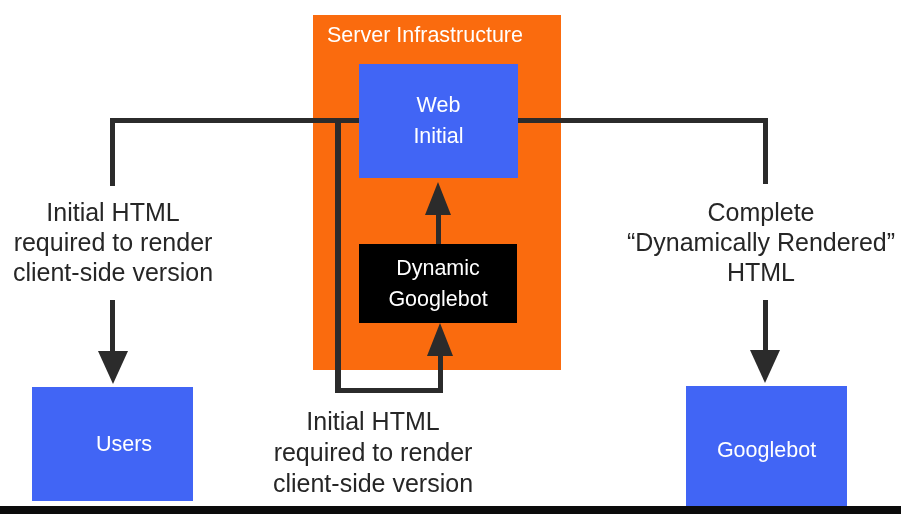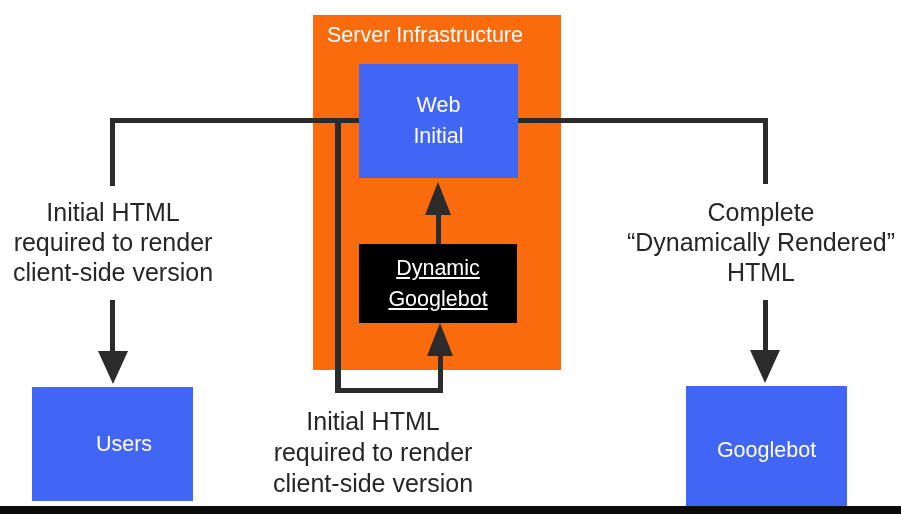--- a/index.html
+++ b/index.html
@@ -32,21 +32,21 @@
     flex-direction: column;
     align-items: center;
     justify-content: center;
     color: var(--white_text, #ffffff);
     font-size: 21.5px;
     line-height: 31px;
     text-align: center;
     z-index: 3;
   }
   .web-server-box       { left: 359px; top: 64px;  width: 159px; height: 114px; background: var(--blue, #4165f5); }
-  .dynamic-renderer-box { left: 359px; top: 244px; width: 158px; height: 79px;  background: var(--black_box, #000000); text-decoration: underline; }
+  .dynamic-renderer-box { left: 359px; top: 244px; width: 158px; height: 79px;  background: var(--black_box, #000000); }
   .users-box            { left: 32px;  top: 387px; width: 161px; height: 114px; background: var(--blue, #4165f5); padding-left: 23px; }
   .googlebot-box        { left: 686px; top: 386px; width: 161px; height: 128px; background: var(--blue, #4165f5); }
 
   
   .line { background: var(--line, #2b2b2b); z-index: 2; }
   .main-hline     { left: 110px; top: 118px; width: 658px; height: 5px; }
   .left-vline     { left: 110px; top: 118px; width: 5px;  height: 68px; }
   .right-vline    { left: 763px; top: 118px; width: 5px;  height: 66px; }
   .u-vline-left   { left: 335px; top: 118px; width: 6px;  height: 275px; }
   .u-hline-bottom { left: 335px; top: 388px; width: 108px; height: 5px; }

